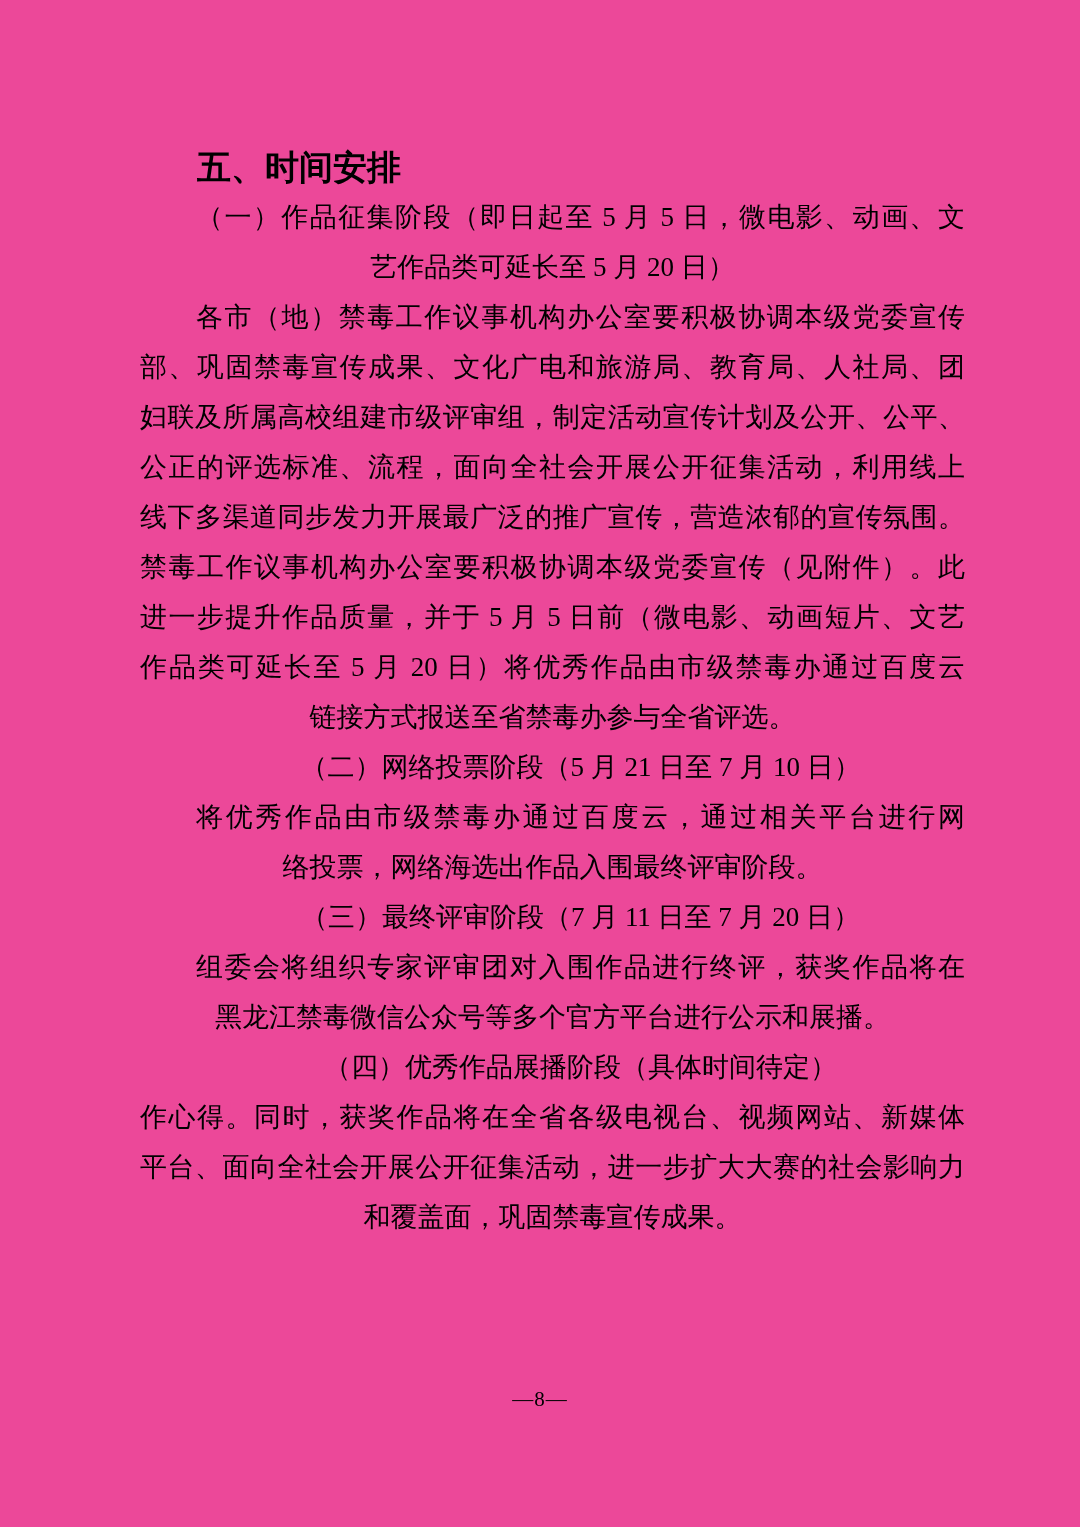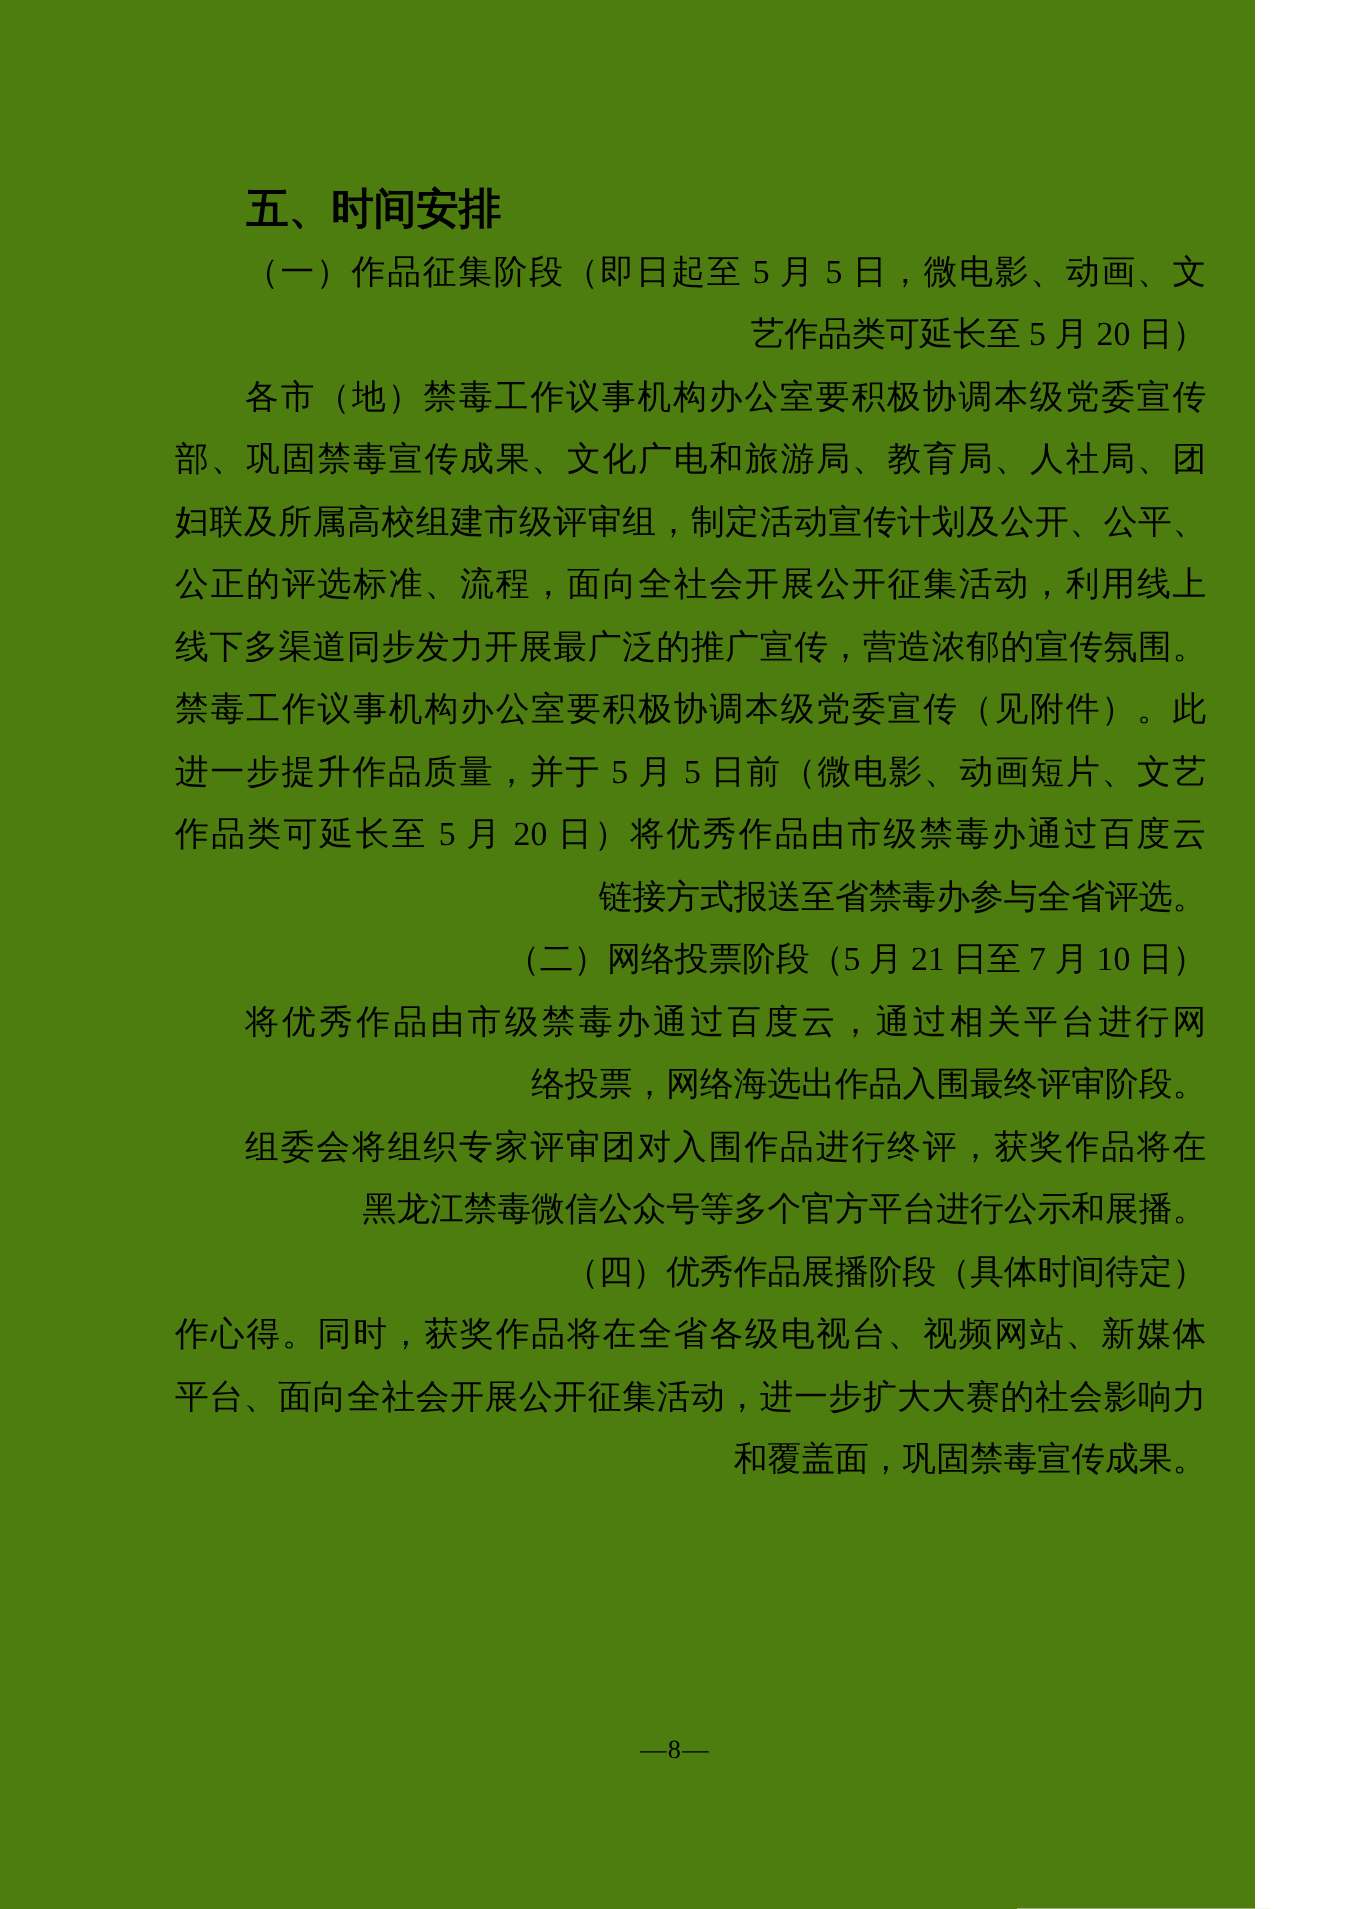--- a/index.html
+++ b/index.html
@@ -2,38 +2,38 @@
 <html><head>
 <meta charset="utf-8">
 <style>
   html, body {
     margin: 0;
     padding: 0;
     background: #ffffff;
   }
   .page {
     position: relative;
-    width: 1004px;
+    width: 1080px;
     height: 1527px;
-    background: #4d7c0f;
+    background: #ec4899;
     color: #000000;
     font-family: "Liberation Serif", serif;
     overflow: hidden;
   }
   .doc-body {
     position: absolute;
     left: 140px;
     top: 142px;
     width: 825px;
   }
   .line {
     height: 50px;
     line-height: 50px;
     font-size: 27px;
-    text-align: right;
+    text-align: center;
     white-space: normal;
     overflow: hidden;
   }
   .line.justify {
     text-align: justify;
     text-align-last: justify;
   }
   .line.indent {
     text-indent: 56px;
   }
@@ -70,20 +70,21 @@
       <div class="line justify">妇联及所属高校组建市级评审组，制定活动宣传计划及公开、公平、</div>
       <div class="line justify">公正的评选标准、流程，面向全社会开展公开征集活动，利用线上</div>
       <div class="line justify">线下多渠道同步发力开展最广泛的推广宣传，营造浓郁的宣传氛围。</div>
       <div class="line justify">禁毒工作议事机构办公室要积极协调本级党委宣传（见附件）。此外，</div>
       <div class="line justify">进一步提升作品质量，并于 5 月 5 日前（微电影、动画短片、文艺</div>
       <div class="line justify">作品类可延长至 5 月 20 日）将优秀作品由市级禁毒办通过百度云</div>
       <div class="line">链接方式报送至省禁毒办参与全省评选。</div>
       <div class="line indent">（二）网络投票阶段（5 月 21 日至 7 月 10 日）</div>
       <div class="line indent justify">将优秀作品由市级禁毒办通过百度云，通过相关平台进行网</div>
       <div class="line">络投票，网络海选出作品入围最终评审阶段。</div>
+      <div class="line indent">（三）最终评审阶段（7 月 11 日至 7 月 20 日）</div>
       <div class="line indent justify">组委会将组织专家评审团对入围作品进行终评，获奖作品将在</div>
       <div class="line">黑龙江禁毒微信公众号等多个官方平台进行公示和展播。</div>
       <div class="line indent">（四）优秀作品展播阶段（具体时间待定）</div>
       <div class="line justify">作心得。同时，获奖作品将在全省各级电视台、视频网站、新媒体</div>
       <div class="line justify">平台、面向全社会开展公开征集活动，进一步扩大大赛的社会影响力</div>
       <div class="line">和覆盖面，巩固禁毒宣传成果。</div>
     </div>
   <div class="page-number">—8—</div>
 </div>
 

